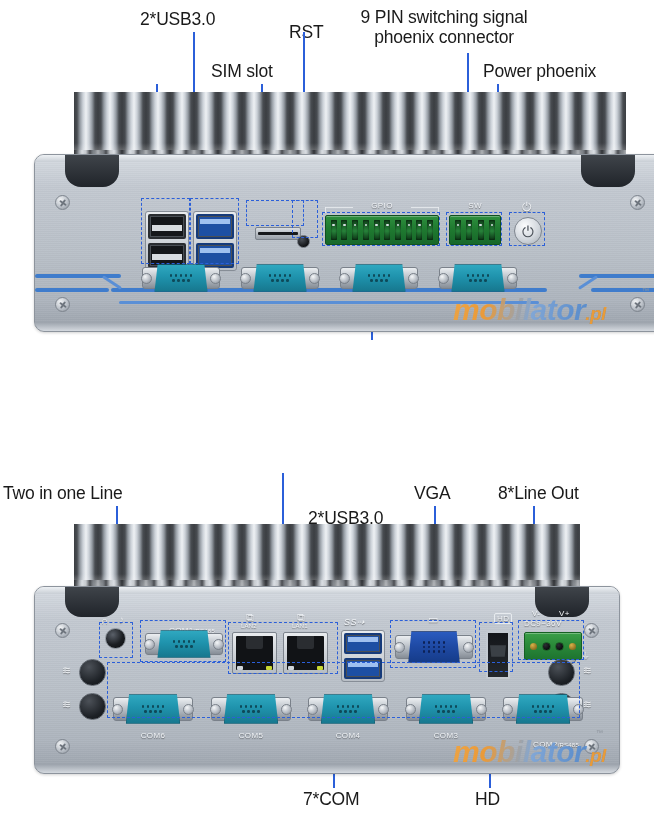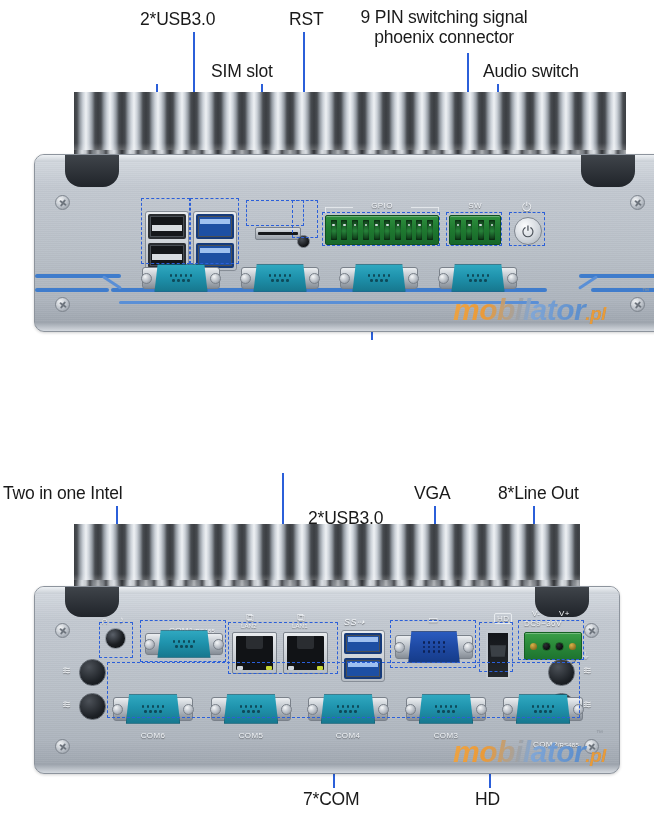--- a/index.html
+++ b/index.html
@@ -335,24 +335,24 @@
   }
 </style>
 </head>
 <body>
 
 <div id="root">
 
   <div class="label" style="left:82px; top:61px;margin-top:28px;">2*USB2.0</div>
   <div class="label" style="left:140px; top:9px;">2*USB3.0</div>
   <div class="label" style="left:211px; top:61px;">SIM slot</div>
-  <div class="label" style="left:289px; top:9px;text-align:center;">RST</div>
+  <div class="label" style="left:289px; top:22px;text-align:center;">RST</div>
   <div class="label center" style="left:348px; top:7px; width:192px;">9 PIN switching signal
 phoenix connector</div>
-  <div class="label" style="left:483px; top:61px;">Audio switch</div>
+  <div class="label" style="left:483px; top:61px;">Power phoenix</div>
 
   <div class="leader" style="left:156px; top:84px; height:120px;"></div>
   <div class="leader" style="left:193px; top:32px; height:172px;"></div>
   <div class="leader" style="left:261px; top:84px; height:120px;"></div>
   <div class="leader" style="left:303px; top:32px; height:182px;"></div>
   <div class="leader" style="left:467px; top:53px; height:160px;"></div>
   <div class="leader" style="left:497px; top:84px; height:128px;"></div>
   <div class="leader" style="left:371px; top:230px; height:110px;"></div>
 
   <div class="dot" style="left:152px; top:199px;"></div>
@@ -532,21 +532,21 @@
 
   <div class="hlbox" style="left:141px; top:198px; width:49px; height:66px;"></div>
   <div class="hlbox" style="left:190px; top:198px; width:49px; height:66px;"></div>
   <div class="hlbox" style="left:246px; top:200px; width:58px; height:26px;"></div>
   <div class="hlbox" style="left:292px; top:200px; width:26px; height:38px;"></div>
   <div class="hlbox" style="left:322px; top:212px; width:118px; height:34px;"></div>
   <div class="hlbox" style="left:446px; top:212px; width:56px; height:34px;"></div>
   <div class="hlbox" style="left:509px; top:212px; width:36px; height:34px;"></div>
 
 
-  <div class="label" style="left:3px; top:483px;">Two in one Intel</div>
+  <div class="label" style="left:3px; top:483px;">Two in one Line</div>
   <div class="label" style="left:308px; top:508px;">2*USB3.0</div>
   <div class="label" style="left:414px; top:483px;">VGA</div>
   <div class="label" style="left:498px; top:483px;">8*Line Out</div>
   <div class="label" style="left:303px; top:789px;">7*COM</div>
   <div class="label" style="left:475px; top:789px;">HD</div>
 
   <div class="leader" style="left:116px; top:506px; height:122px;"></div>
   <div class="leader" style="left:282px; top:473px; height:155px;"></div>
   <div class="leader" style="left:355px; top:531px; height:98px;"></div>
   <div class="leader" style="left:434px; top:506px; height:122px;"></div>

